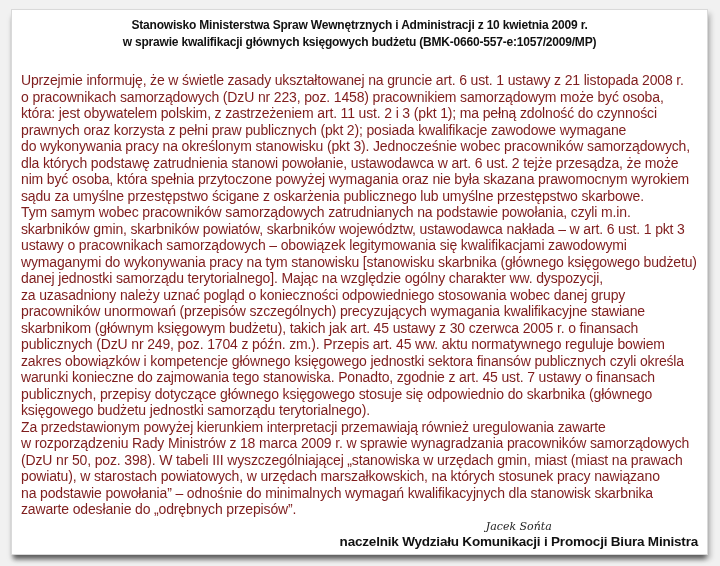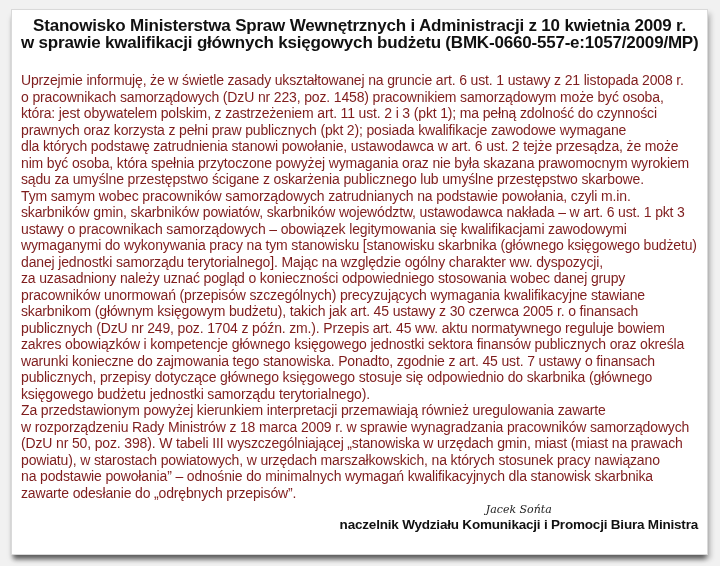--- a/index.html
+++ b/index.html
@@ -17,21 +17,21 @@
     background: #ffffff;
     border: 1px solid #d9d9d9;
     box-shadow: 0 6px 5px -2px rgba(0,0,0,0.55), 3px 4px 5px rgba(0,0,0,0.18);
     padding: 5px 9px 4px 9px;
     overflow: hidden;
     color: #1c1c1c;
   }
   .doc-title {
     text-align: center;
     font-weight: bold;
-    font-size: 17px;
+    font-size: 12px;
     line-height: 17px;
     letter-spacing: -0.2px;
     margin-top: 2px;
     margin-bottom: 21px;
     color: #111111;
   }
   .doc-title .line { white-space: nowrap; }
   .body-text {
     font-size: 14px;
     line-height: 16.5px;
@@ -71,33 +71,34 @@
     <div class="doc-title">
         <div class="line">Stanowisko Ministerstwa Spraw Wewnętrznych i Administracji z 10 kwietnia 2009 r.</div>
         <div class="line">w sprawie kwalifikacji głównych księgowych budżetu (BMK-0660-557-e:1057/2009/MP)</div>
       </div>
 
     <div class="body-text">
         <div class="line">Uprzejmie informuję, że w świetle zasady ukształtowanej na gruncie art. 6 ust. 1 ustawy z 21 listopada 2008 r.</div>
         <div class="line">o pracownikach samorządowych (DzU nr 223, poz. 1458) pracownikiem samorządowym może być osoba,</div>
         <div class="line">która: jest obywatelem polskim, z zastrzeżeniem art. 11 ust. 2 i 3 (pkt 1); ma pełną zdolność do czynności</div>
         <div class="line">prawnych oraz korzysta z pełni praw publicznych (pkt 2); posiada kwalifikacje zawodowe wymagane</div>
+        <div class="line">do wykonywania pracy na określonym stanowisku (pkt 3). Jednocześnie wobec pracowników samorządowych,</div>
         <div class="line">dla których podstawę zatrudnienia stanowi powołanie, ustawodawca w art. 6 ust. 2 tejże przesądza, że może</div>
         <div class="line">nim być osoba, która spełnia przytoczone powyżej wymagania oraz nie była skazana prawomocnym wyrokiem</div>
         <div class="line">sądu za umyślne przestępstwo ścigane z oskarżenia publicznego lub umyślne przestępstwo skarbowe.</div>
         <div class="line">Tym samym wobec pracowników samorządowych zatrudnianych na podstawie powołania, czyli m.in.</div>
         <div class="line">skarbników gmin, skarbników powiatów, skarbników województw, ustawodawca nakłada – w art. 6 ust. 1 pkt 3</div>
         <div class="line">ustawy o pracownikach samorządowych – obowiązek legitymowania się kwalifikacjami zawodowymi</div>
         <div class="line">wymaganymi do wykonywania pracy na tym stanowisku [stanowisku skarbnika (głównego księgowego budżetu)</div>
         <div class="line">danej jednostki samorządu terytorialnego]. Mając na względzie ogólny charakter ww. dyspozycji,</div>
         <div class="line">za uzasadniony należy uznać pogląd o konieczności odpowiedniego stosowania wobec danej grupy</div>
         <div class="line">pracowników unormowań (przepisów szczególnych) precyzujących wymagania kwalifikacyjne stawiane</div>
         <div class="line">skarbnikom (głównym księgowym budżetu), takich jak art. 45 ustawy z 30 czerwca 2005 r. o finansach</div>
         <div class="line">publicznych (DzU nr 249, poz. 1704 z późn. zm.). Przepis art. 45 ww. aktu normatywnego reguluje bowiem</div>
-        <div class="line">zakres obowiązków i kompetencje głównego księgowego jednostki sektora finansów publicznych oraz określa</div>
+        <div class="line">zakres obowiązków i kompetencje głównego księgowego jednostki sektora finansów publicznych czyli określa</div>
         <div class="line">warunki konieczne do zajmowania tego stanowiska. Ponadto, zgodnie z art. 45 ust. 7 ustawy o finansach</div>
         <div class="line">publicznych, przepisy dotyczące głównego księgowego stosuje się odpowiednio do skarbnika (głównego</div>
         <div class="line">księgowego budżetu jednostki samorządu terytorialnego).</div>
         <div class="line">Za przedstawionym powyżej kierunkiem interpretacji przemawiają również uregulowania zawarte</div>
         <div class="line">w rozporządzeniu Rady Ministrów z 18 marca 2009 r. w sprawie wynagradzania pracowników samorządowych</div>
         <div class="line">(DzU nr 50, poz. 398). W tabeli III wyszczególniającej „stanowiska w urzędach gmin, miast (miast na prawach</div>
         <div class="line">powiatu), w starostach powiatowych, w urzędach marszałkowskich, na których stosunek pracy nawiązano</div>
         <div class="line">na podstawie powołania” – odnośnie do minimalnych wymagań kwalifikacyjnych dla stanowisk skarbnika</div>
         <div class="line">zawarte odesłanie do „odrębnych przepisów”.</div>
       </div>

